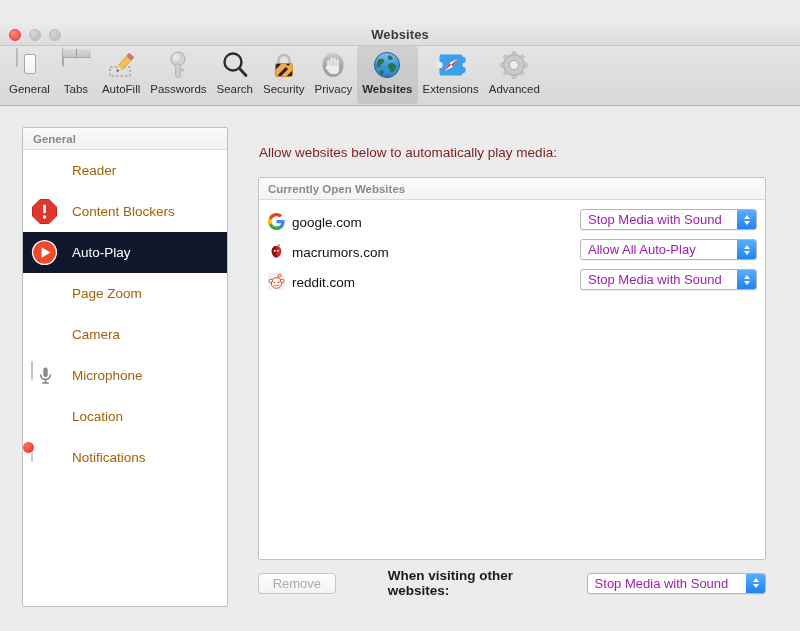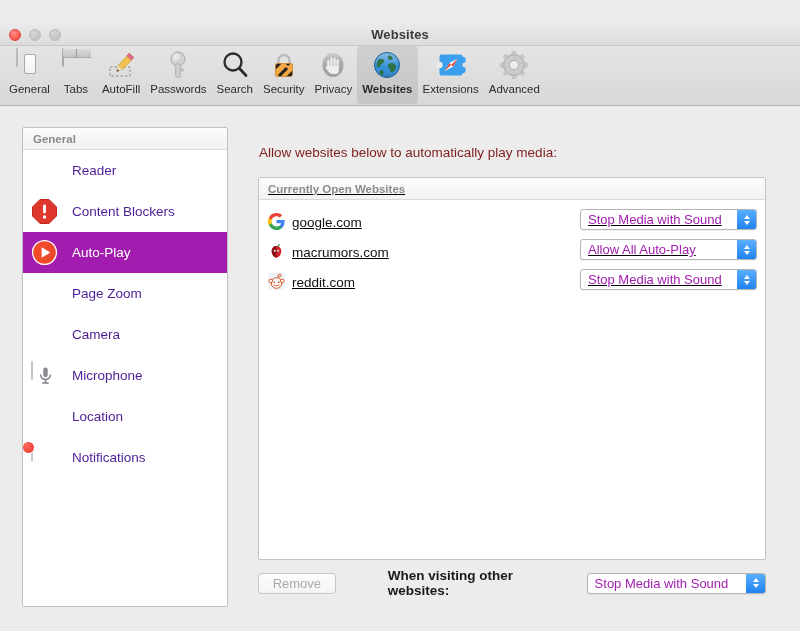--- a/index.html
+++ b/index.html
@@ -164,31 +164,31 @@
     font-weight: bold;
     color: #8a8a8a;
   }
   .side-row {
     height: 41px;
     display: flex;
     align-items: center;
     padding-left: 8px;
     cursor: default;
   }
-  .side-row.active { background: #a21caf; }
+  .side-row.active { background: #0f172a; }
   .side-row.active .side-label { color: #ffffff; }
   .side-icon {
     width: 27px; height: 27px;
     margin-right: 14px;
     position: relative;
     flex: none;
   }
   .side-label {
     font-size: 13.5px;
-    color: #4c1d95;
+    color: #a16207;
     white-space: nowrap;
   }
 
   
   .si-reader {
     width: 27px; height: 27px; border-radius: 6px;
     background: linear-gradient(to bottom,#3b3b3e,#232326);
     position: relative;
   }
   .si-reader::before {
@@ -261,21 +261,20 @@
     color: #7f1d1d;
   }
   #site-list {
     position: absolute;
     left: 18px; top: 58px;
     width: 508px; height: 383px;
     background: #ffffff;
     border: 1px solid #c4c4c4;
     border-radius: 2px;
     overflow: hidden;
-    text-decoration: underline;
   }
   #list-header {
     height: 22px;
     background: linear-gradient(to bottom,#fcfcfc,#f3f3f3);
     border-bottom: 1px solid #d9d9d9;
     display: flex; align-items: center;
     padding-left: 9px;
     font-size: 11.5px;
     font-weight: bold;
     color: #8a8a8a;

